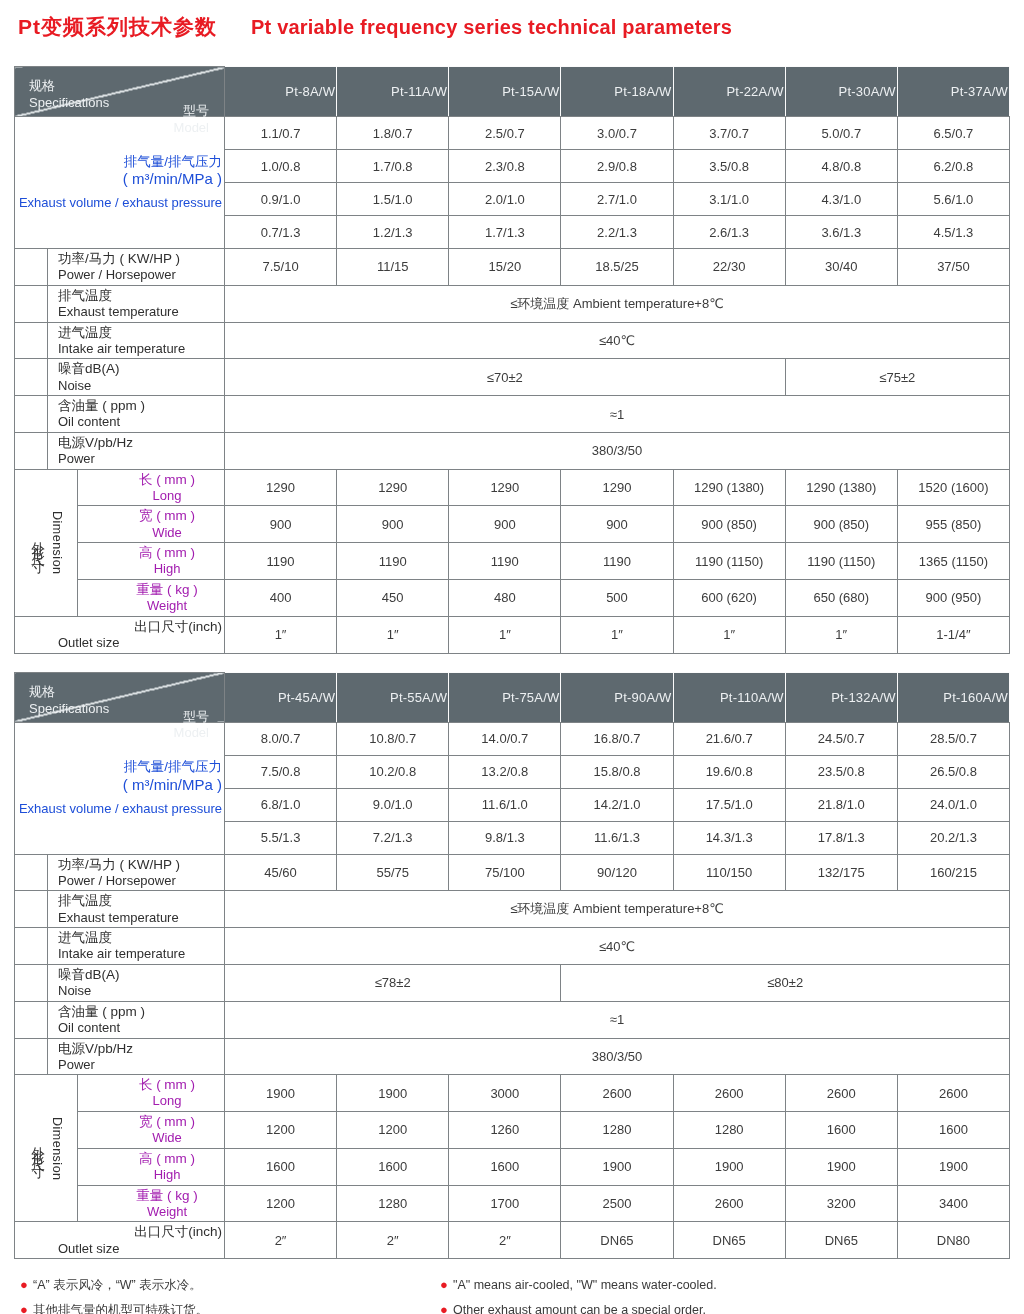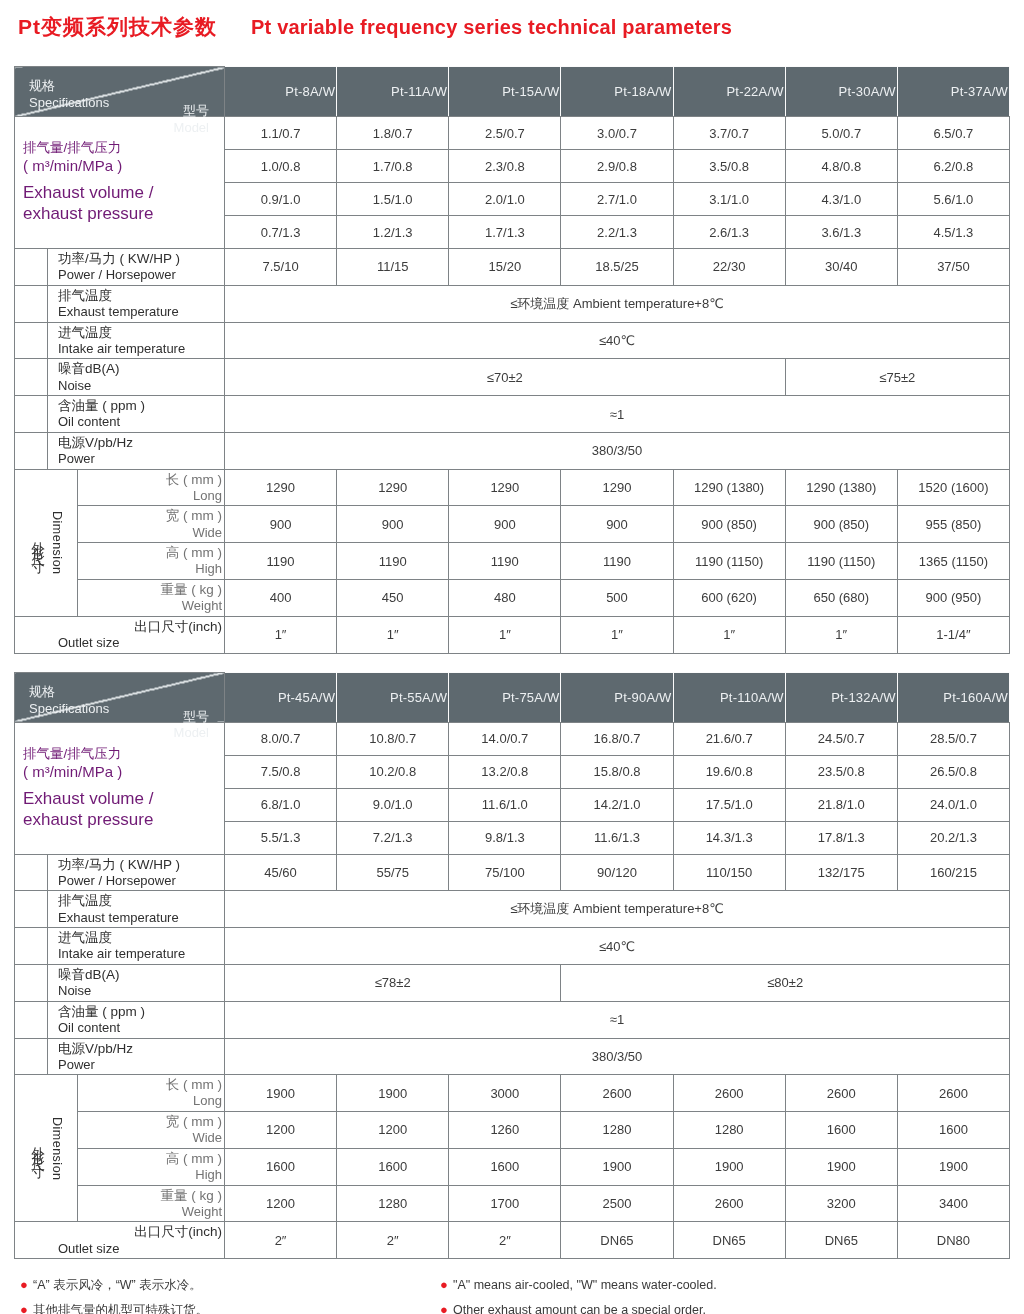--- a/index.html
+++ b/index.html
@@ -38,34 +38,34 @@
     border:1px solid #fbfbfb; border-bottom:1px solid #7e8386;
     position:relative; height:50px;
   }
   .corner-model { position:absolute; top:4px; right:15px; text-align:right; color:#edf0f2; font-size:13px; line-height:1.3;margin-top:32px; }
   .corner-spec  { position:absolute; bottom:4px; left:14px; text-align:left;  color:#edf0f2; font-size:13px; line-height:1.3; }
 
   
   td.val { text-align:center; font-size:13px; color:#3c3c3c; padding:2px; }
   tr.r33 { height:33px; } tr.r34 { height:34px; }
 
-  td.biglbl { text-align:left; color:#701a75; padding:8px; }
+  td.biglbl { text-align:right; color:#1d4ed8; padding:2px; }
   td.biglbl .zh  { font-size:13.5px; line-height:1.25; }
   td.biglbl .un  { font-size:15px;  line-height:1.25; }
-  td.biglbl .en  { font-size:17px;  line-height:1.25; margin-top:6px; }
+  td.biglbl .en  { font-size:13px;  line-height:1.25; margin-top:6px; }
 
   td.lbl { text-align:left; color:#2f2f2f; padding:2px 2px 2px 10px; }
   td.lbl .zh { font-size:13.5px; line-height:1.2; }
   td.lbl .en { font-size:13px;  line-height:1.2; }
 
   td.lblfull { text-align:left; color:#2f2f2f; padding:2px 2px 2px 43px; }
   td.lblfull .zh { font-size:13.5px; line-height:1.2;text-align:right; }
   td.lblfull .en { font-size:13px;  line-height:1.2; }
 
-  td.sublbl { text-align:right; color:#737373; padding:2px 2px 2px 34px; }
+  td.sublbl { text-align:center; color:#a21caf; padding:2px 2px 2px 34px; }
   td.sublbl .zh { font-size:13.5px; line-height:1.2; }
   td.sublbl .en { font-size:13px;  line-height:1.2; }
 
   td.narrow { }
 
   td.dimgroup { text-align:center; vertical-align:middle; padding:0; }
   .dimwrap { display:flex; justify-content:center; align-items:center; gap:3px; }
   .vzh { writing-mode:vertical-rl; font-size:13.5px; color:#2f2f2f; letter-spacing:6px; }
   .ven { writing-mode:vertical-rl; font-size:12.5px; color:#2f2f2f; letter-spacing:0.5px; }
 

